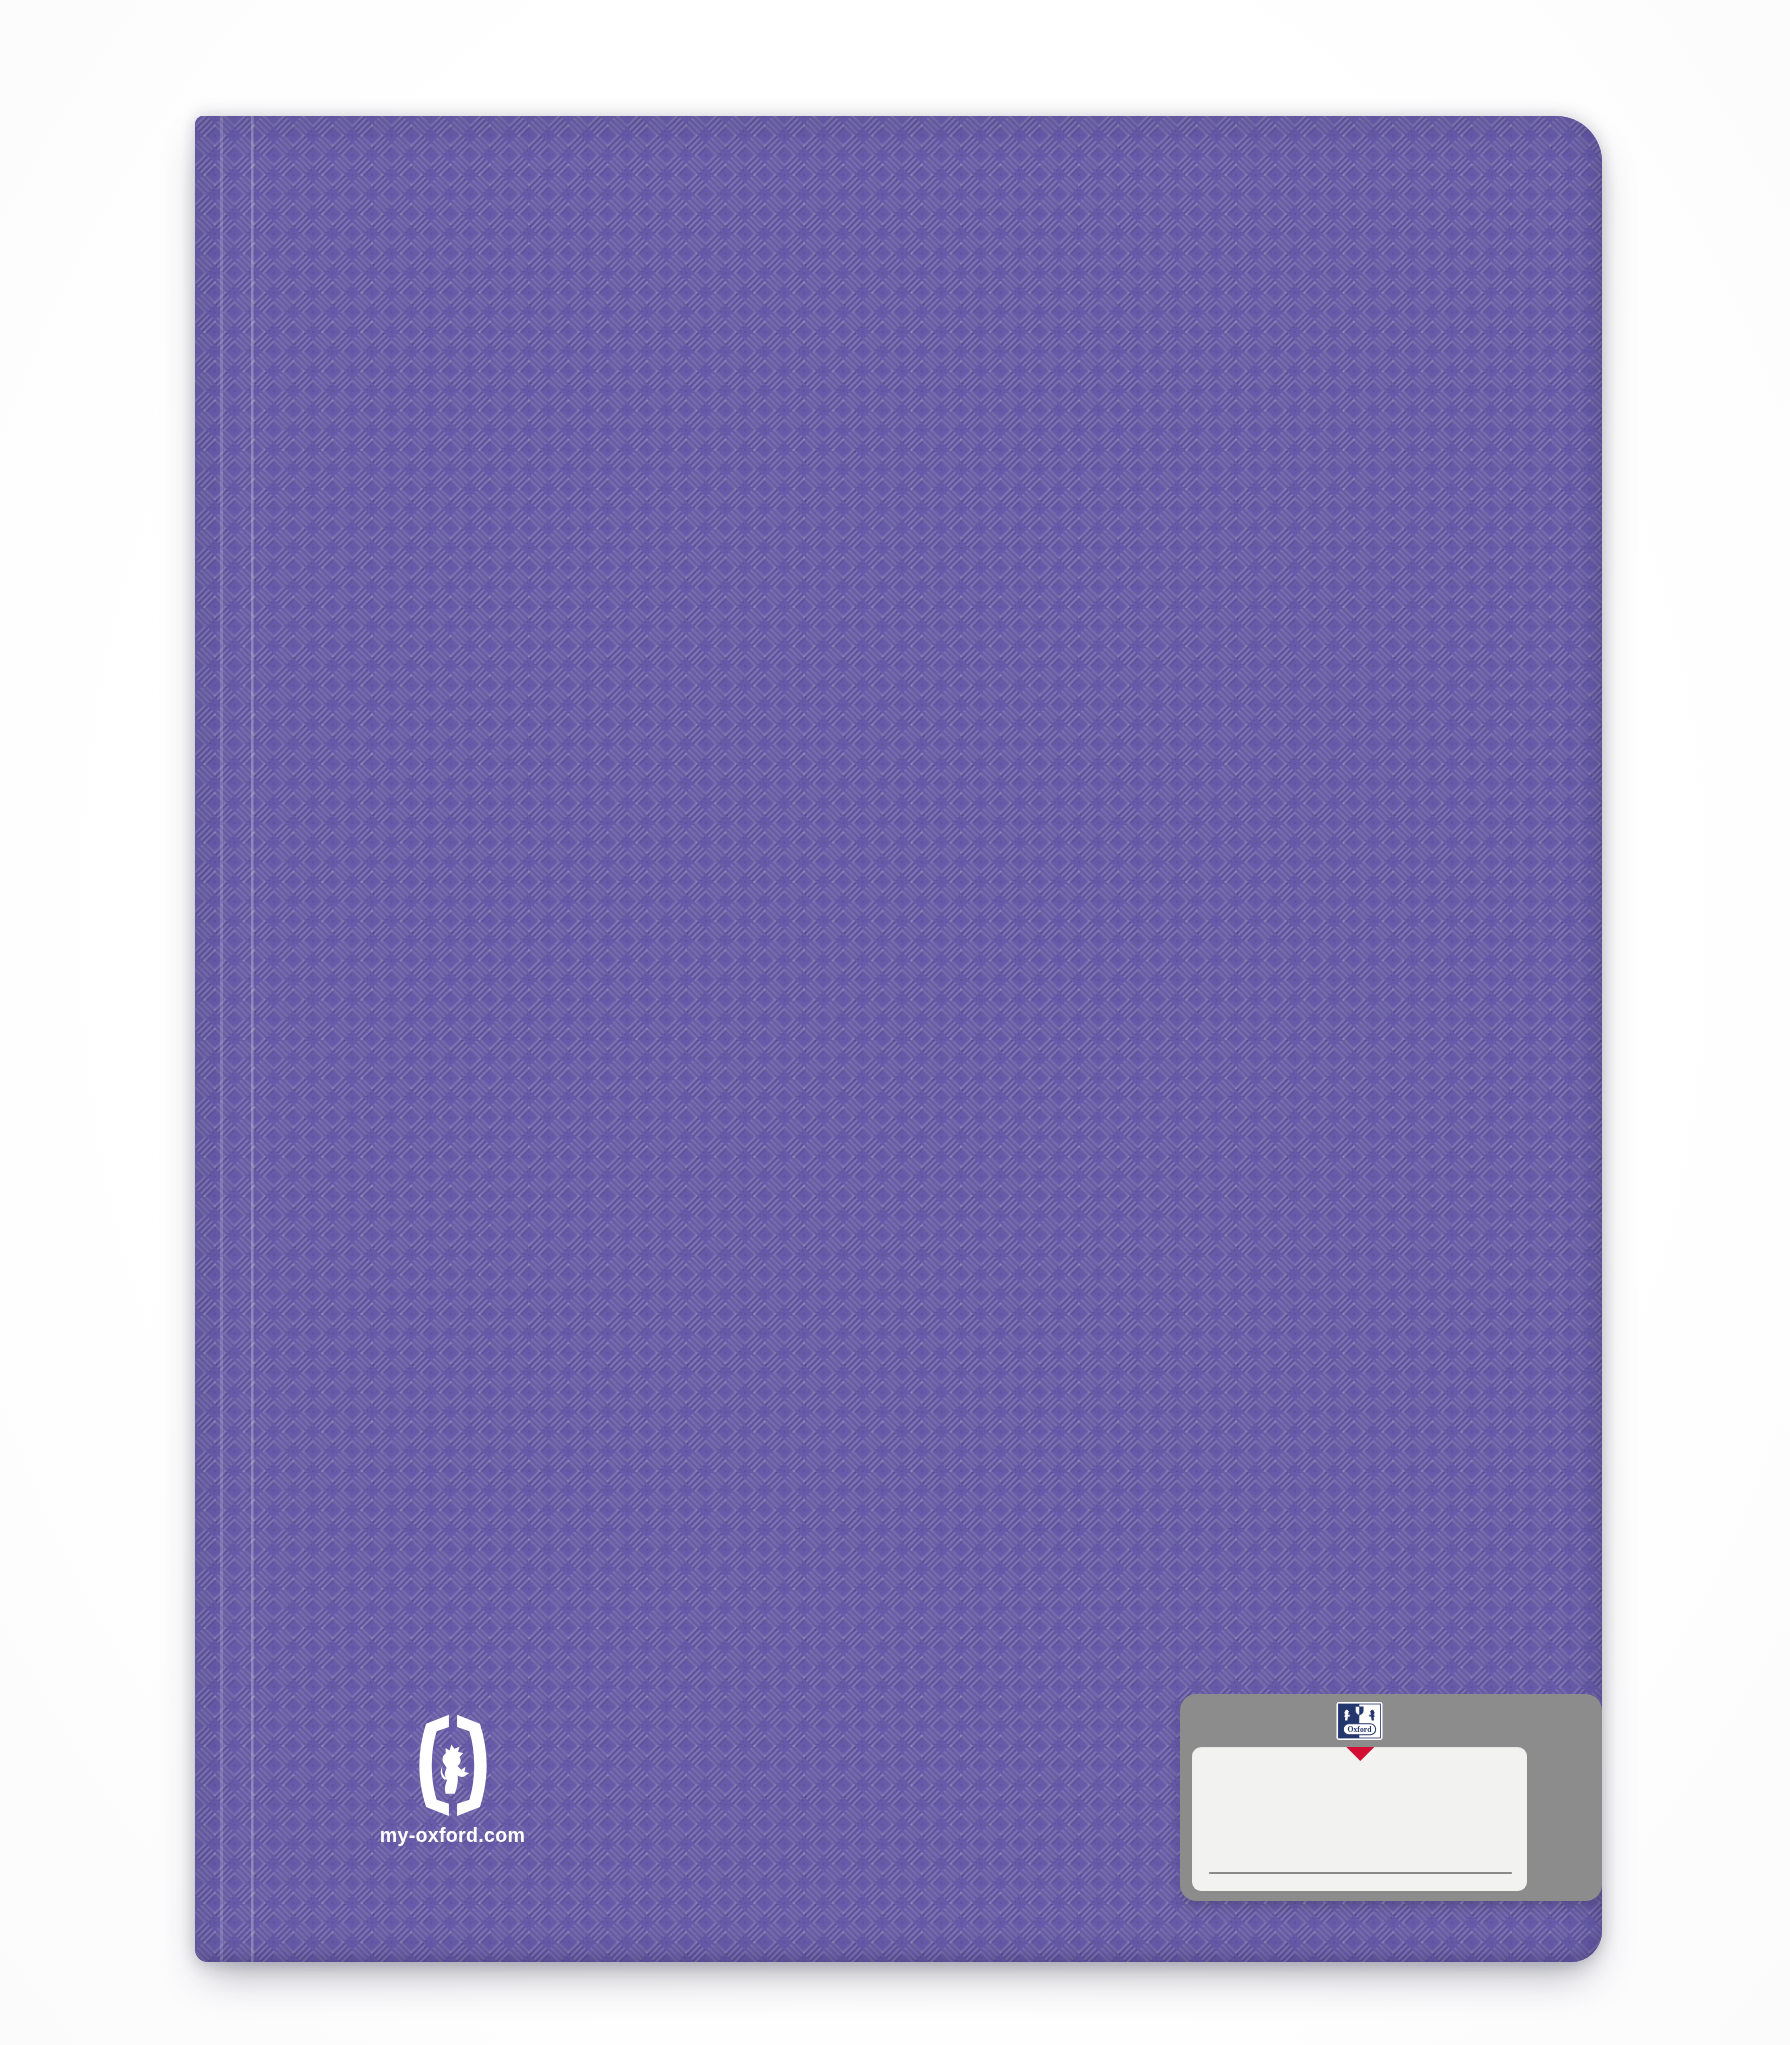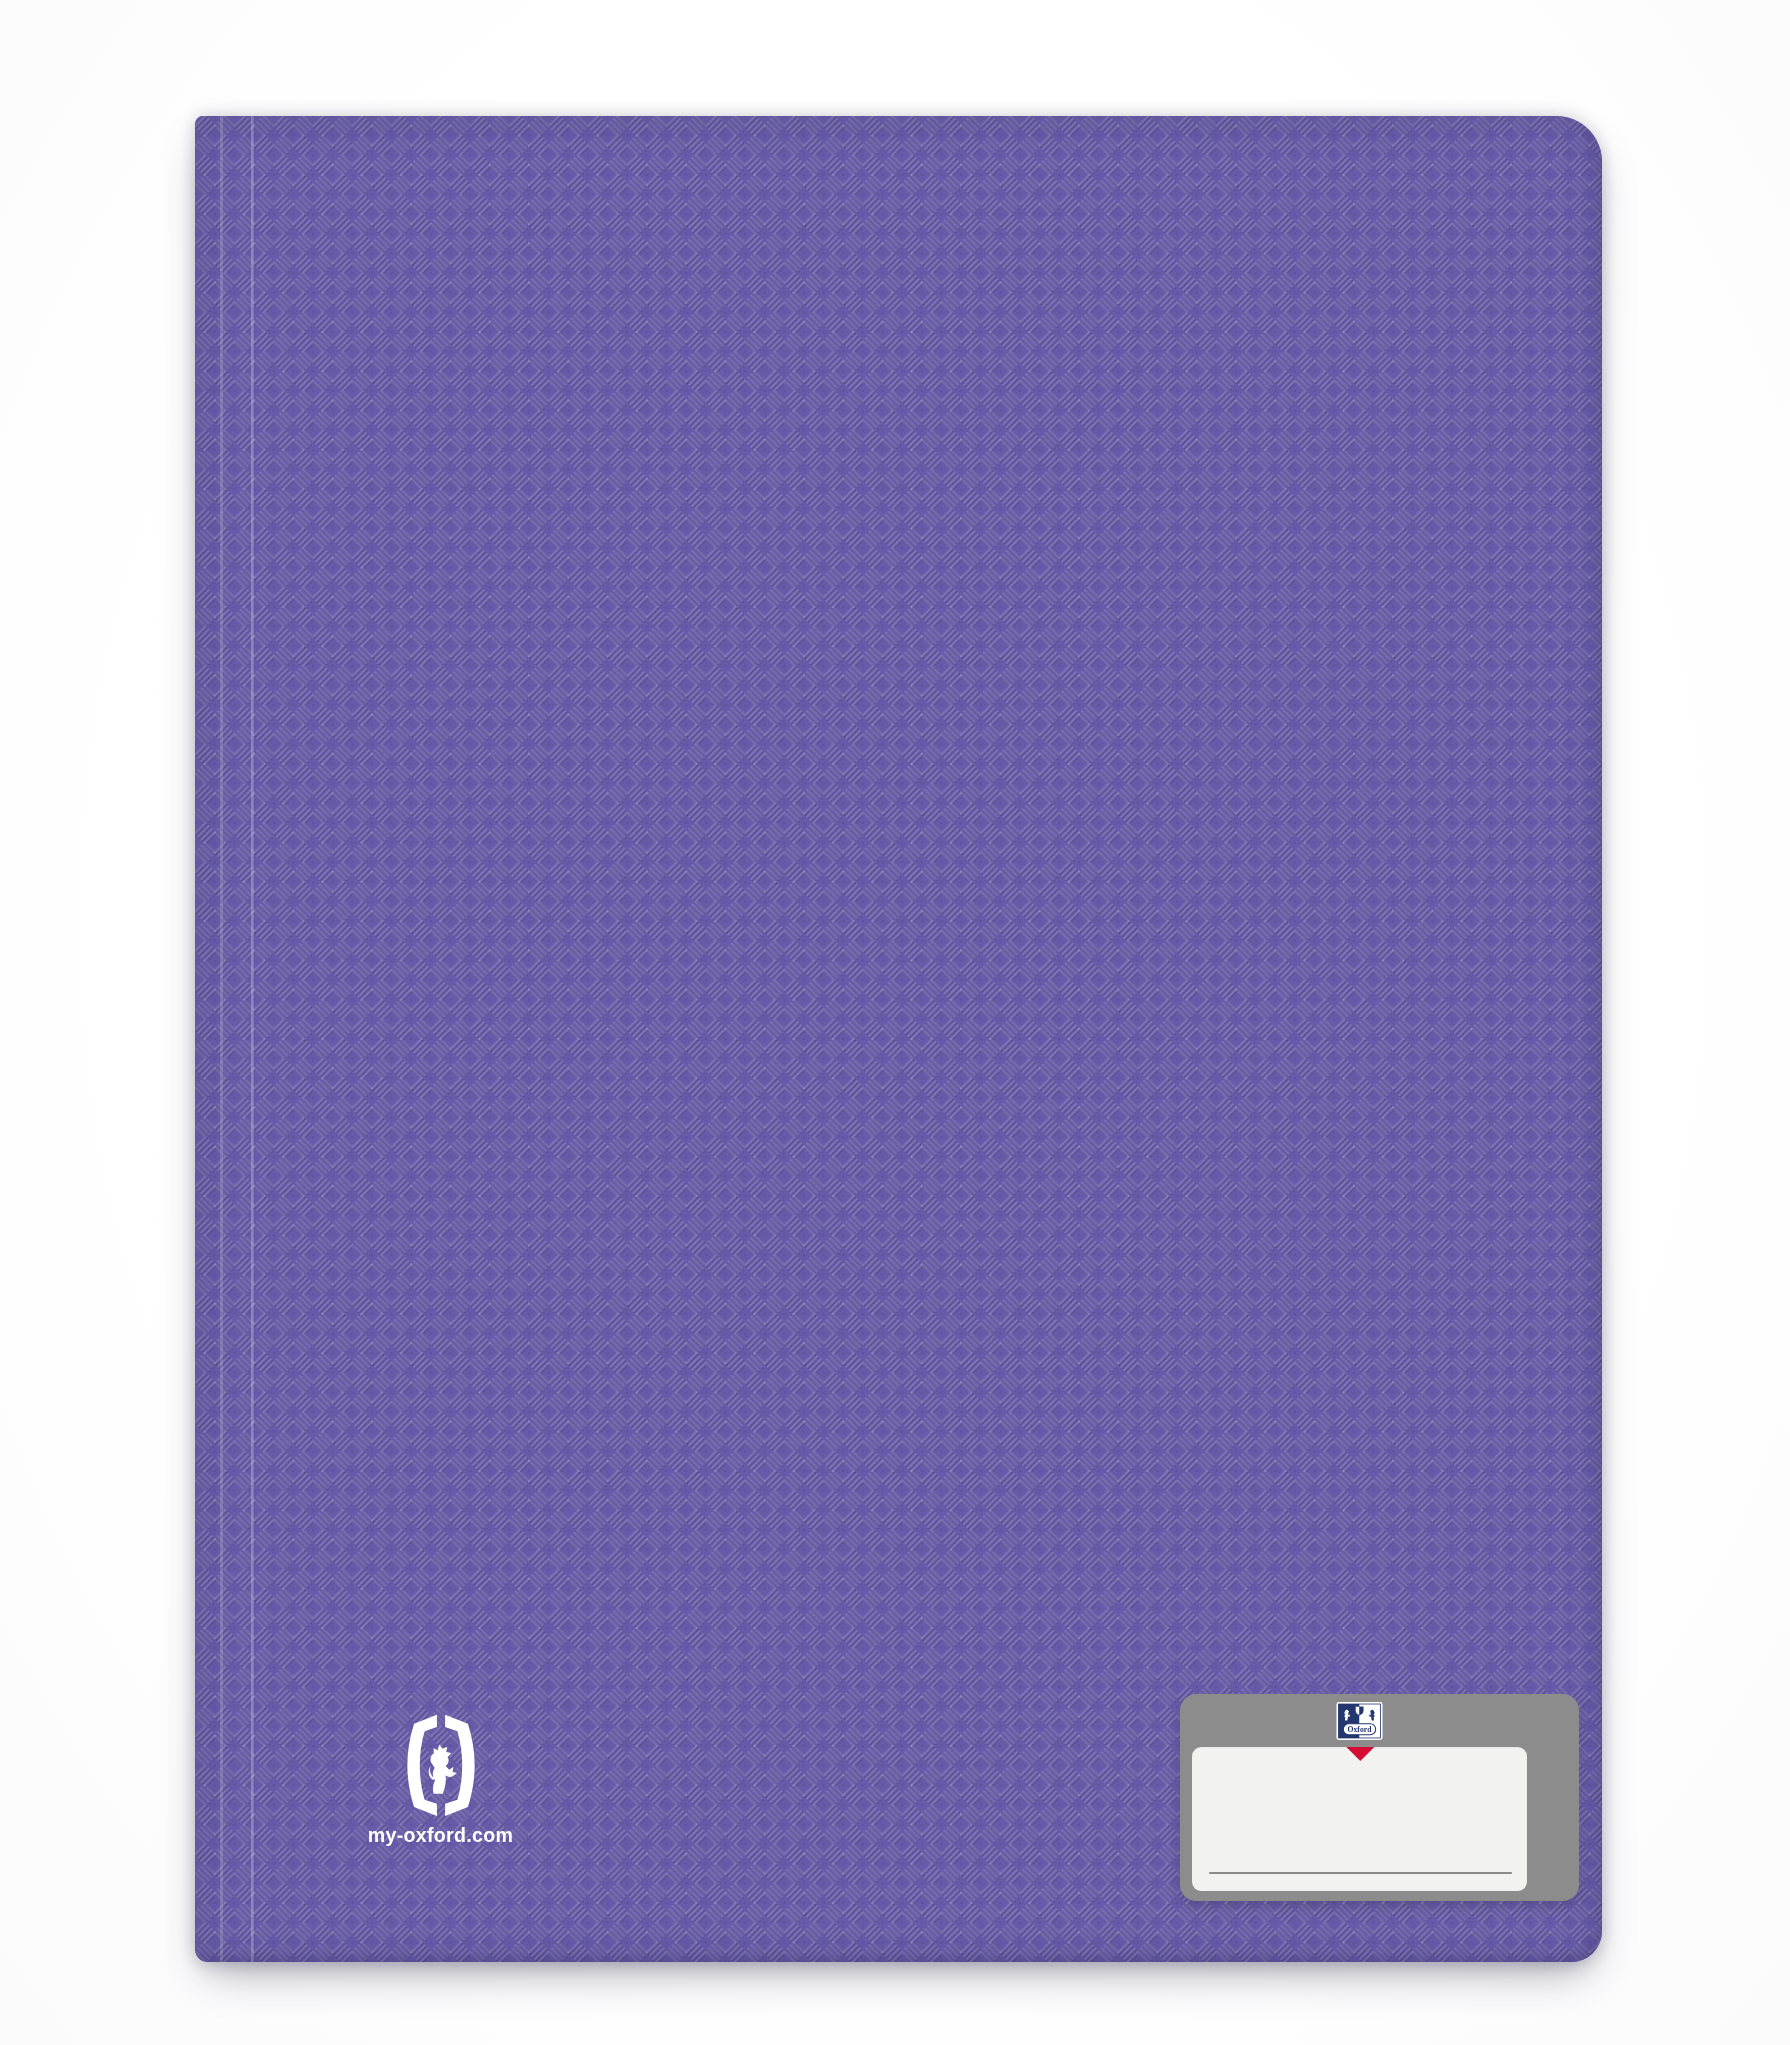--- a/index.html
+++ b/index.html
@@ -22,31 +22,30 @@
   .texture{position:absolute;left:0;top:0;width:100%;height:100%;display:block;}
   .vignette{
     position:absolute;inset:0;border-radius:inherit;pointer-events:none;
     box-shadow:inset 0 0 38px rgba(28,22,60,0.16),
                inset -3.3px -4.1px 11.5px rgba(28,22,60,0.14),
                inset 2.5px 2.5px 8.2px rgba(255,255,255,0.07);
   }
   .crease{position:absolute;top:0;height:100%;pointer-events:none;}
   .crease-1{left:25px;width:2.5px;background:rgba(255,255,255,0.16);}
   .crease-2{left:56px;width:1.6px;background:rgba(255,255,255,0.26);border-right:0.8px solid rgba(0,0,0,0.10);}
-  .brand{position:absolute;left:139px;top:1598px;width:213px;text-align:center;}
+  .brand{position:absolute;left:151px;top:1598px;width:213px;text-align:center;}
   .brand .lion-mark{display:block;margin:0 auto;width:90px;height:102px;}
   .brand .url{
     margin-top:8.2px;color:#ffffff;font-weight:bold;font-size:19.6px;line-height:23px;
     letter-spacing:0.3px;font-family:"Liberation Sans", sans-serif;
   }
   .plate{
-    position:absolute;left:985px;top:1578px;width:359px;height:207px;
+    position:absolute;left:985px;top:1578px;width:422px;height:207px;
     background:#8C8C8C;border-radius:16.4px;
     box-shadow:0 5.7px 11.5px rgba(40,40,50,0.22);
-    padding-left:40px;
   }
   .plate .crest{position:absolute;left:156px;top:8.2px;width:47px;height:38px;}
   .name-label{
     position:absolute;left:12.3px;top:53px;width:335px;height:144px;
     background:#F2F2F0;border-radius:9px;
     box-shadow:inset 0 0.8px 1.6px rgba(0,0,0,0.06);
   }
   .arrow{
     position:absolute;left:154px;top:0;width:28px;height:14px;background:#D30D33;
     -webkit-clip-path:polygon(0 0,100% 0,50% 100%);

